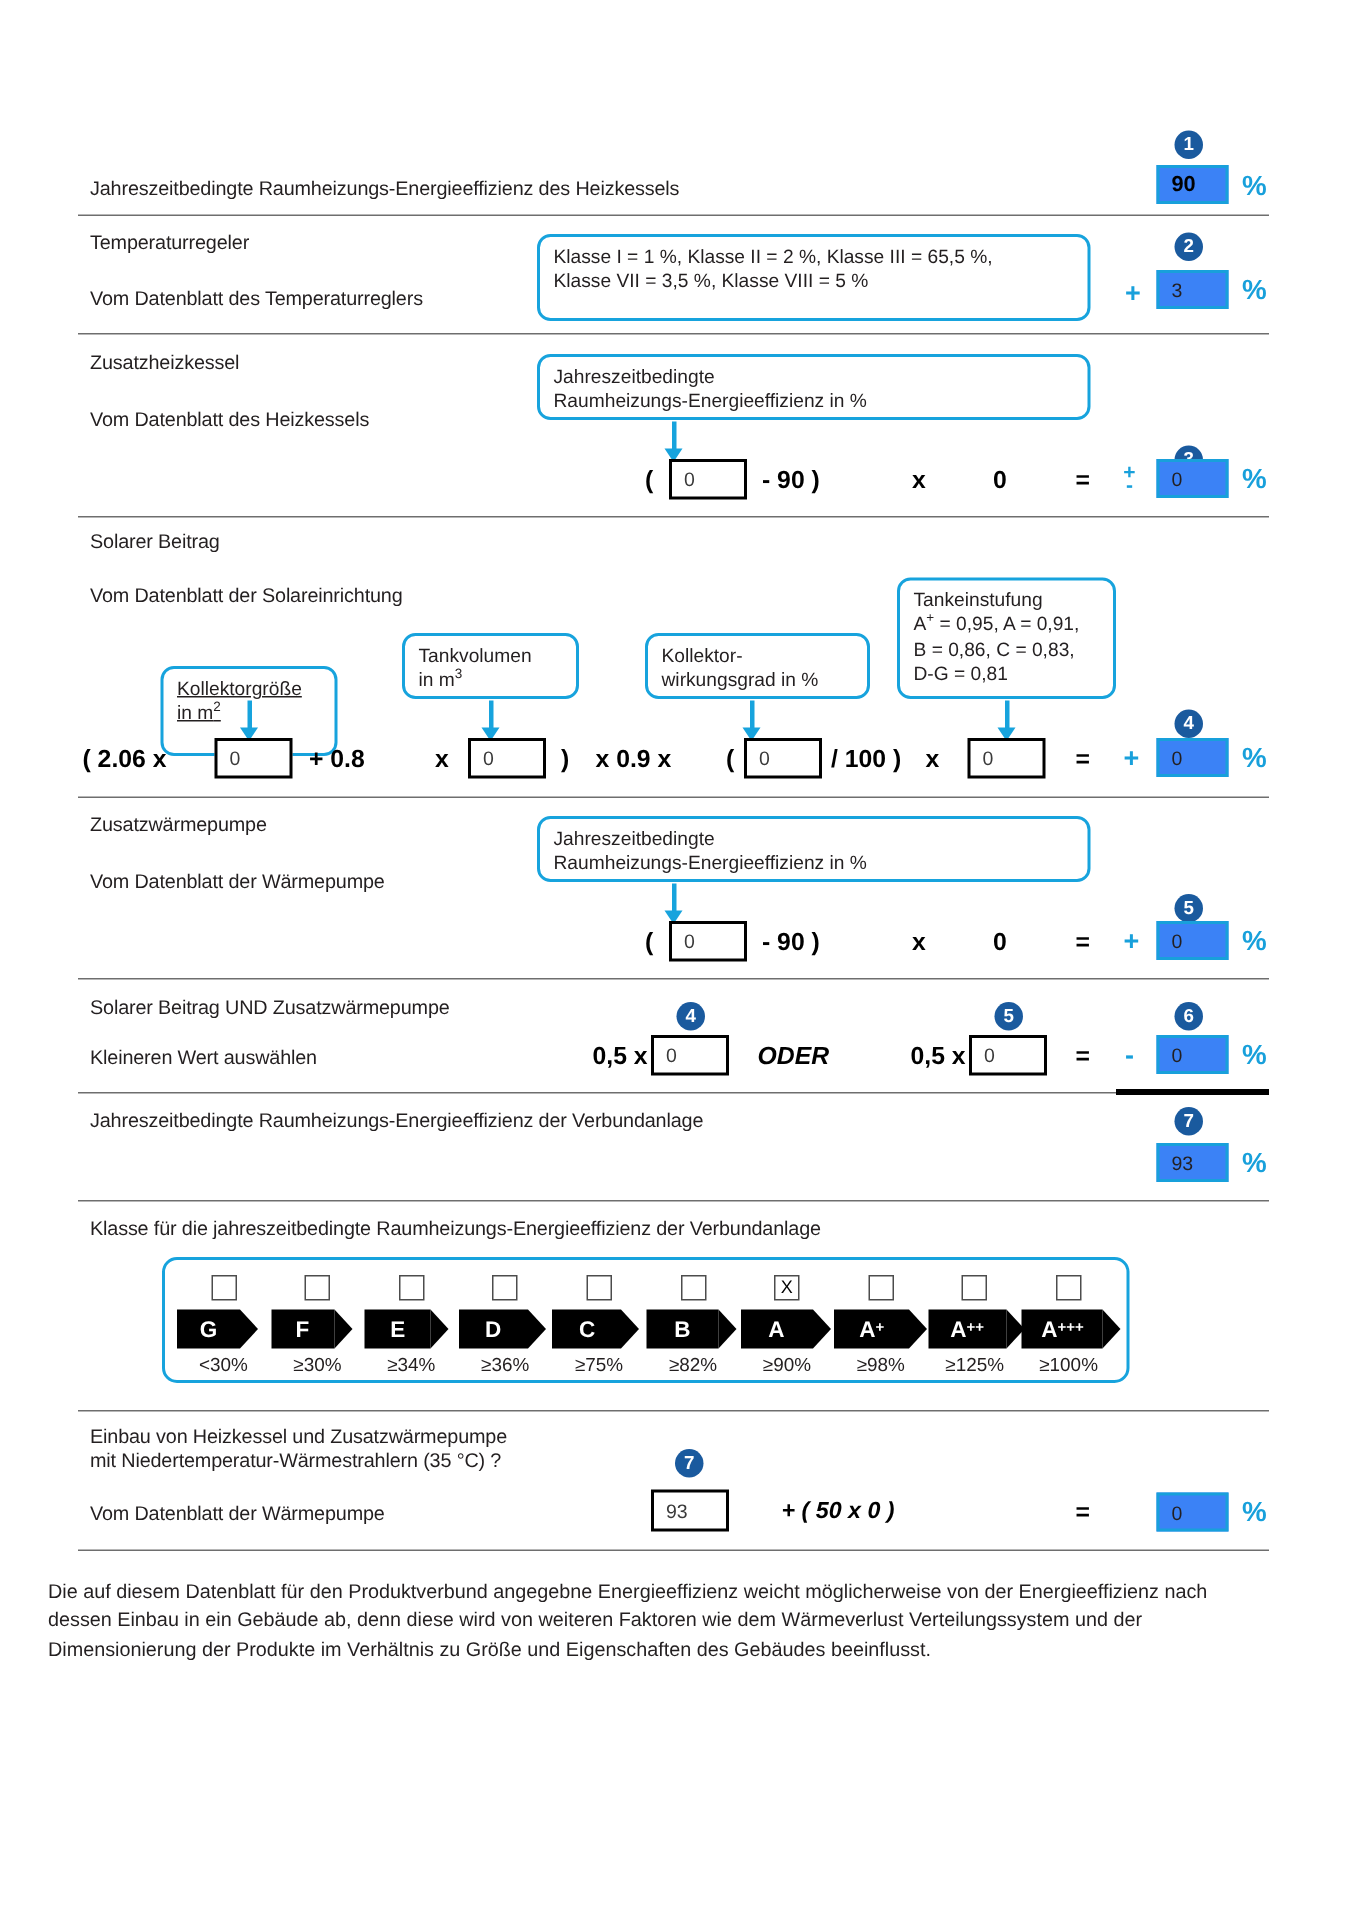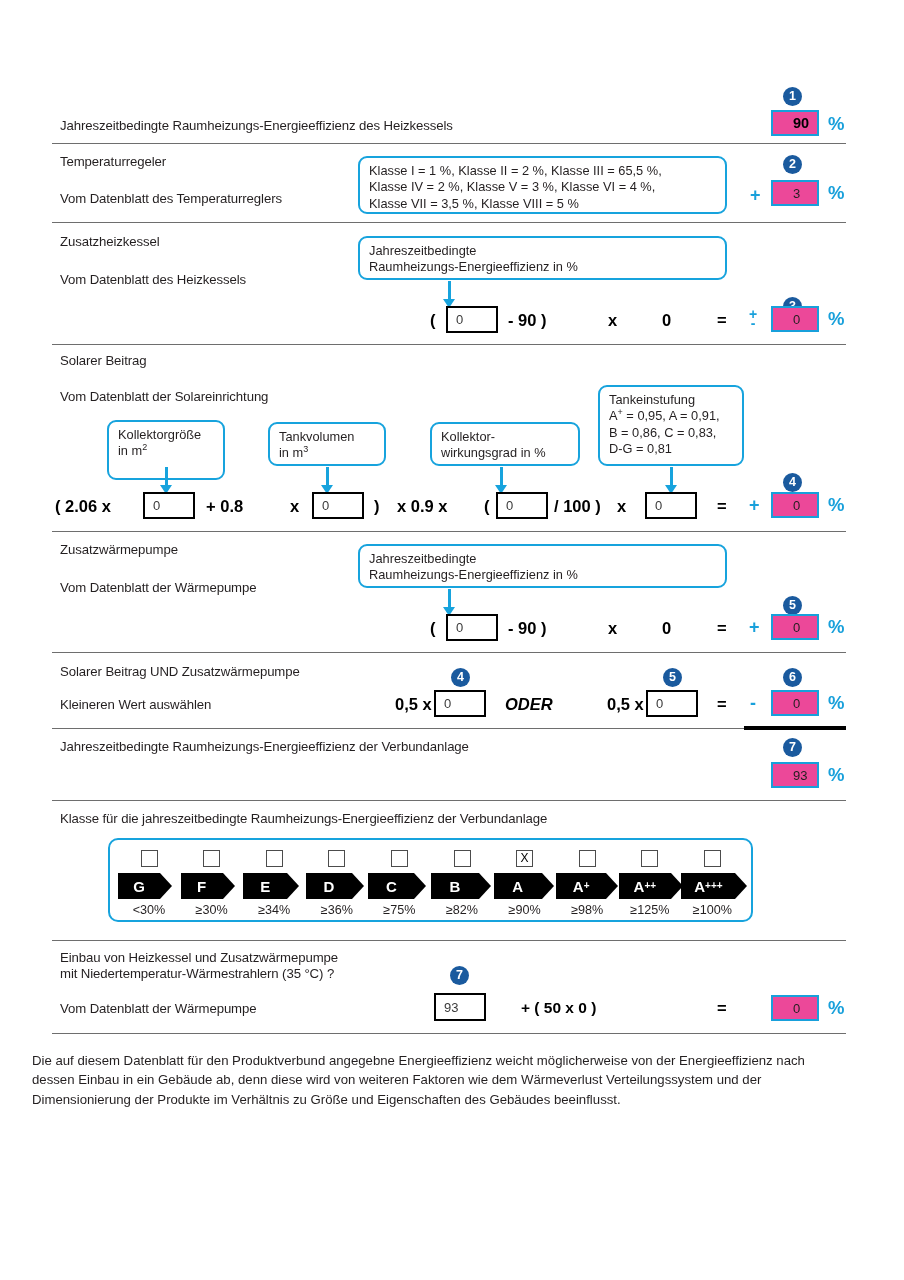--- a/index.html
+++ b/index.html
@@ -87,26 +87,26 @@
     color: #3a3a3a;
     display: flex;
     align-items: center;
     padding-left: 8px;
   }
   
   .field-cyan {
     position: absolute;
     box-sizing: border-box;
     border: 2.6px solid #18a0db;
-    background: #ec4899;
+    background: #3b82f6;
     font-size: 13px;
     color: #231f20;
     display: flex;
     align-items: center;
-    padding-left: 20px;
+    padding-left: 8px;
   }
   .field-cyan.bold { font-weight: bold; font-size: 14.5px; color:#000; }
 
   .pct {
     position: absolute;
     color: #18a0db;
     font-weight: bold;
     font-size: 18.5px;
     line-height: 1;
   }
@@ -238,21 +238,20 @@
   <div class="badge abs" style="left:783px; top:87px;">1</div>
   <div class="label abs" style="left:60px; top:118px;">Jahreszeitbedingte Raumheizungs-Energieeffizienz des Heizkessels</div>
   <div class="field-cyan bold" style="left:771px; top:110px; width:48px; height:26px;">90</div>
   <div class="pct" style="left:828px; top:115px;">%</div>
   <div class="divider" style="top:143px;"></div>
 
   <div class="label abs" style="left:60px; top:154px;">Temperaturregeler</div>
   <div class="label abs" style="left:60px; top:191px;">Vom Datenblatt des Temperaturreglers</div>
   <div class="callout" style="left:358px; top:156px; width:369px; height:58px;">
     <div>Klasse I = 1 %, Klasse II = 2 %, Klasse III = 65,5 %,</div>
-    <div>Klasse IV = 2 %, Klasse V = 3 %, Klasse VI = 4 %,</div>
     <div>Klasse VII = 3,5 %, Klasse VIII = 5 %</div>
   </div>
   <div class="badge abs" style="left:783px; top:155px;">2</div>
   <div class="sign" style="left:750px; top:186px;">+</div>
   <div class="field-cyan" style="left:771px; top:180px; width:48px; height:26px;">3</div>
   <div class="pct" style="left:828px; top:184px;">%</div>
   <div class="divider" style="top:222px;"></div>
 
   <div class="label abs" style="left:60px; top:234px;">Zusatzheizkessel</div>
   <div class="label abs" style="left:60px; top:272px;">Vom Datenblatt des Heizkessels</div>
@@ -275,21 +274,21 @@
     <span class="p">+</span>
     <span class="m">-</span>
   </div>
   <div class="field-cyan" style="left:771px; top:306px; width:48px; height:26px;">0</div>
   <div class="pct" style="left:828px; top:310px;">%</div>
   <div class="divider" style="top:344px;"></div>
 
   <div class="label abs" style="left:60px; top:353px;">Solarer Beitrag</div>
   <div class="label abs" style="left:60px; top:389px;">Vom Datenblatt der Solareinrichtung</div>
 
-  <div class="callout" style="left:107px; top:420px; width:118px; height:60px;">
+  <div class="callout" style="left:107px; top:444px; width:118px; height:60px;text-decoration:underline;">
     <div>Kollektorgröße</div>
     <div><span>in m</span><sup>2</sup></div>
   </div>
   <div class="arrow" style="left:160px; top:467px; height:27px;">
     <div class="shaft" style="height:19px;"></div>
     <div class="head" style="top:18px;"></div>
   </div>
 
   <div class="callout" style="left:268px; top:422px; width:118px; height:44px;">
     <div>Tankvolumen</div>
@@ -479,21 +478,21 @@
         </div>
       </div>
   </div>
   <div class="divider" style="top:940px;"></div>
 
   <div class="label abs" style="left:60px; top:950px;">Einbau von Heizkessel und Zusatzwärmepumpe</div>
   <div class="label abs" style="left:60px; top:966px;">mit Niedertemperatur-Wärmestrahlern (35 °C) ?</div>
   <div class="label abs" style="left:60px; top:1001px;">Vom Datenblatt der Wärmepumpe</div>
   <div class="badge abs" style="left:450px; top:966px;">7</div>
   <div class="field-black" style="left:434px; top:993px; width:52px; height:28px;">93</div>
-  <div class="math sm" style="left:521px; top:1000px;">+ ( 50 x 0 )</div>
+  <div class="math sm" style="left:521px; top:1000px;font-style:italic;">+ ( 50 x 0 )</div>
   <div class="math" style="left:717px; top:1000px;">=</div>
   <div class="field-cyan" style="left:771px; top:995px; width:48px; height:26px;">0</div>
   <div class="pct" style="left:828px; top:999px;">%</div>
   <div class="divider" style="top:1033px;"></div>
 
   <div class="footer">Die auf diesem Datenblatt für den Produktverbund angegebne Energieeffizienz weicht möglicherweise von der Energieeffizienz nach dessen Einbau in ein Gebäude ab, denn diese wird von weiteren Faktoren wie dem Wärmeverlust Verteilungssystem und der Dimensionierung der Produkte im Verhältnis zu Größe und Eigenschaften des Gebäudes beeinflusst.</div>
 
 </div>
 
 </body></html>

